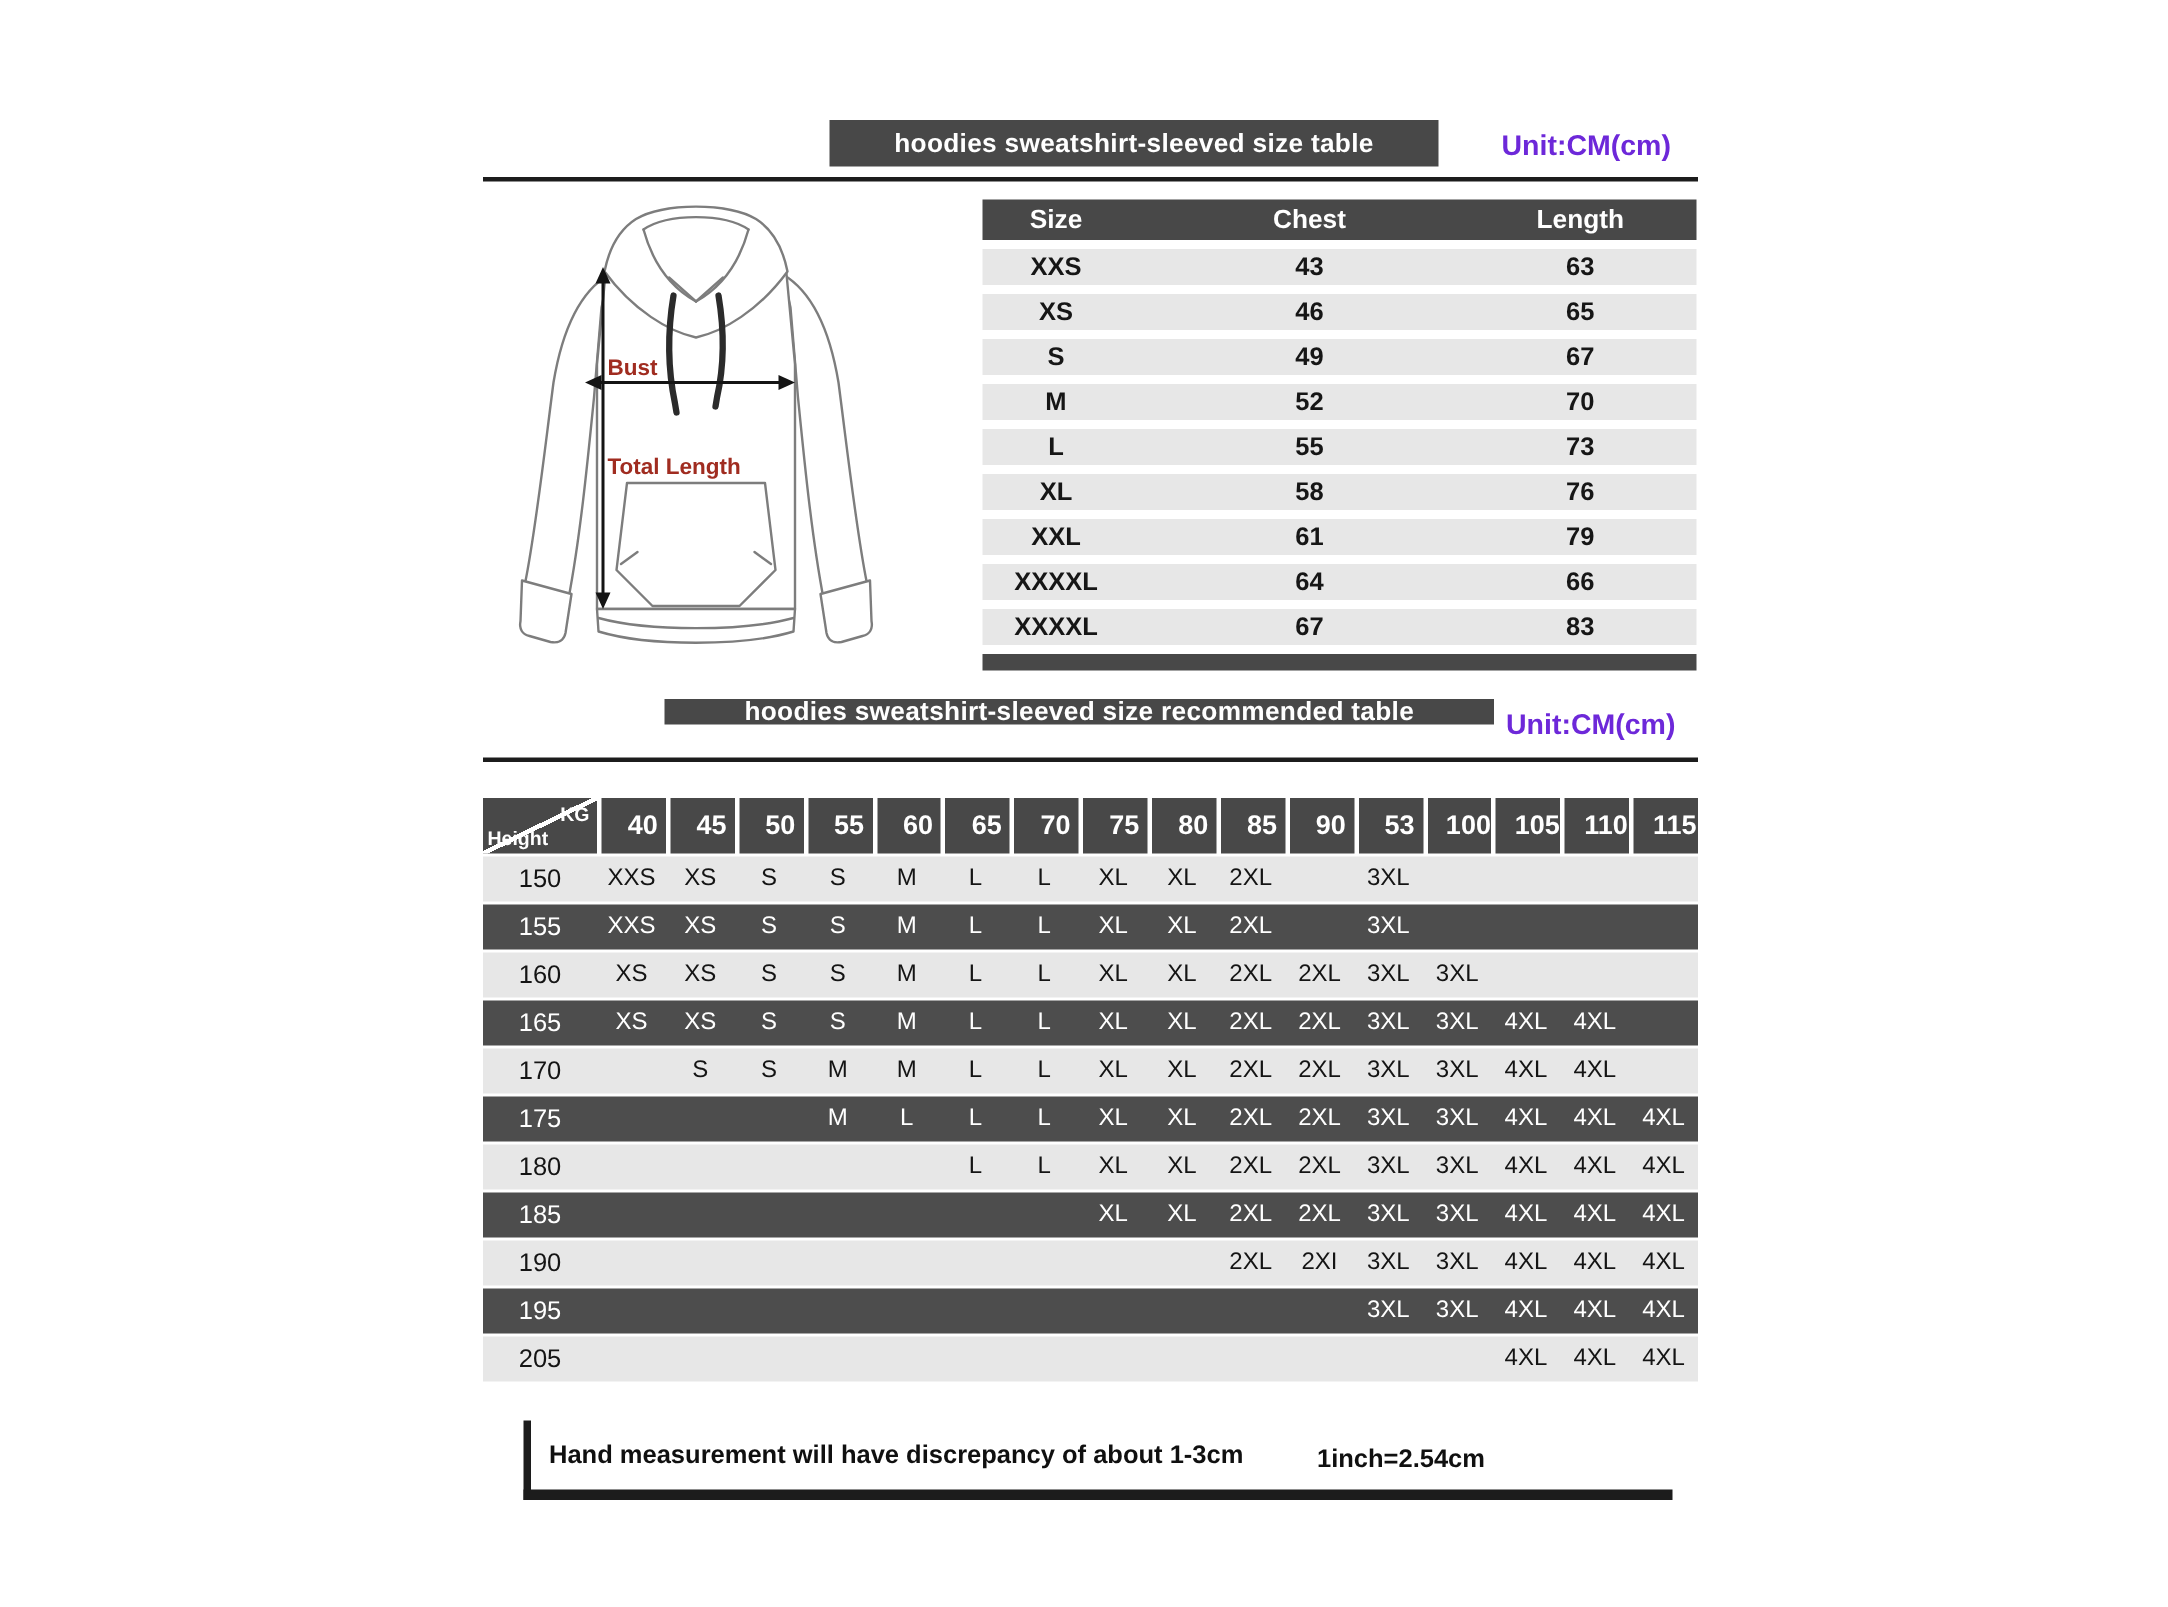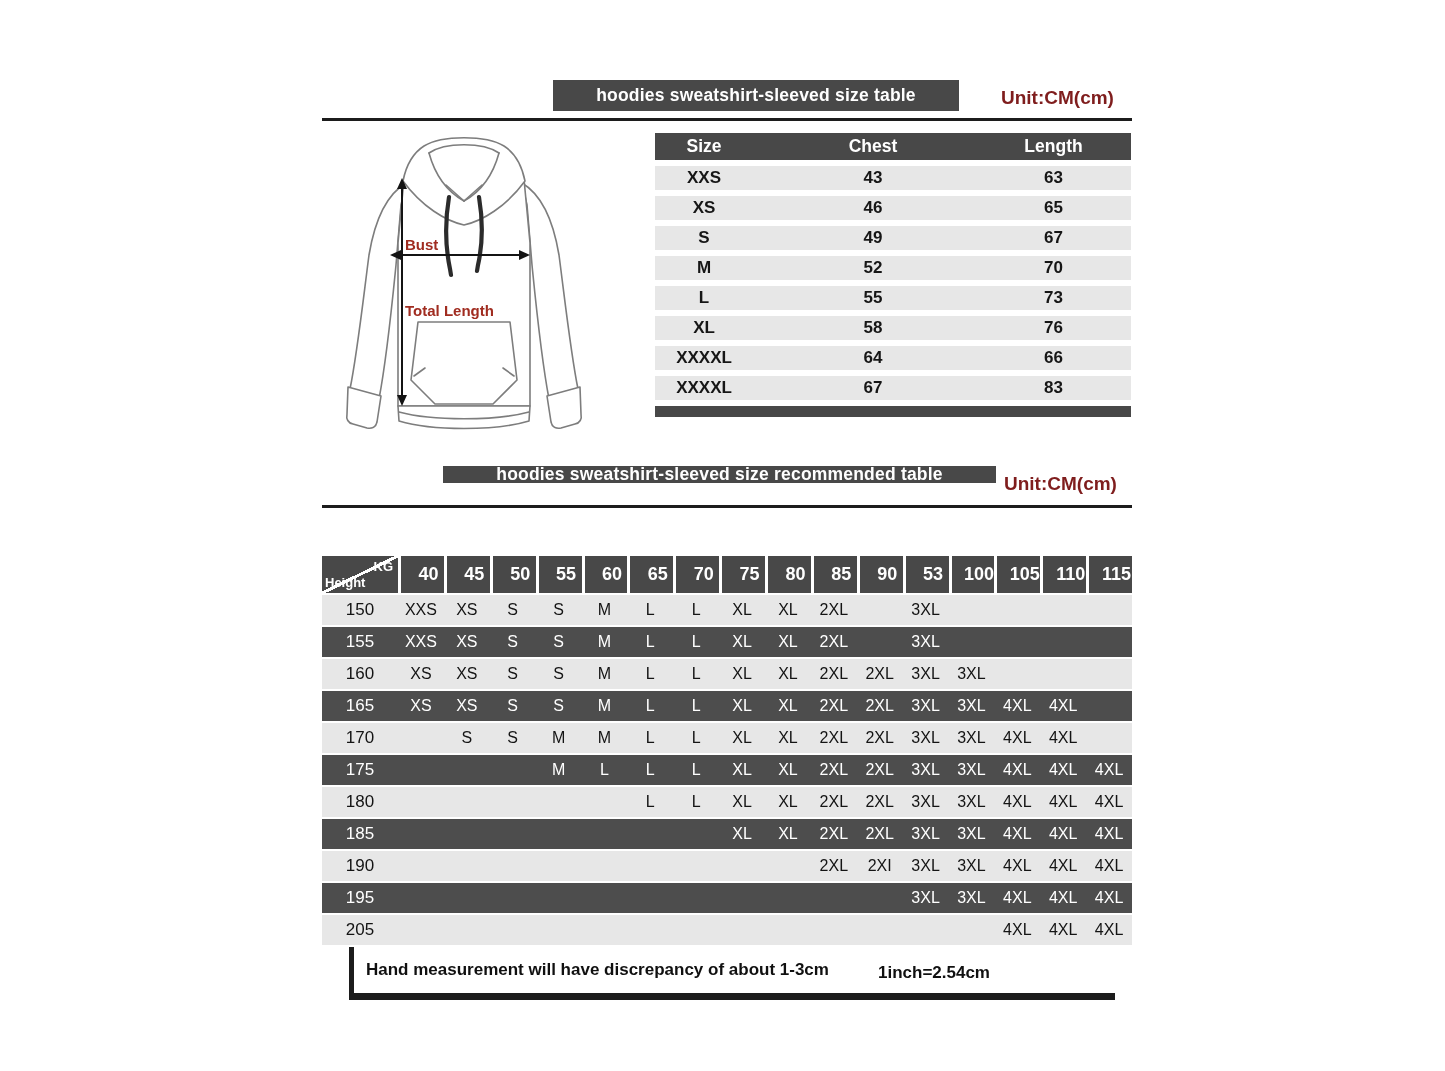--- a/index.html
+++ b/index.html
@@ -12,21 +12,21 @@
   .page { position:relative; width:1445px; height:1071px; overflow:hidden; background:#fff; }
 
   
   .title-box {
     position:absolute; background:var(--accent-dark,#484848); color:#fff;
     font-weight:bold; font-size:17.5px; letter-spacing:.2px;
     display:flex; align-items:center; justify-content:center;
   }
   .t1 { left:519px; top:80px;  width:406px; height:31px;margin-left:34px; }
   .t2 { left:443px; top:466px; width:553px; height:17px; }
-  .unit { position:absolute; font-weight:bold; font-size:19px; color:#7f1d1d; }
+  .unit { position:absolute; font-weight:bold; font-size:19px; color:#6d28d9; }
   .u1 { left:1001px; top:87px; }
   .u2 { left:1004px; top:473px; }
   .rule { position:absolute; left:322px; width:810px; height:3px; background:var(--line-dark,#1c1c1c); }
   .r1 { top:118px; } .r2 { top:505px; }
 
   
   .hoodie { position:absolute; left:328px; top:133px; width:272px; height:322px; }
   .ln { fill:#fff; stroke:var(--diagram-gray,#7d7d7d); stroke-width:1.6; stroke-linejoin:round; }
   .ln-open { fill:none; stroke:var(--diagram-gray,#7d7d7d); stroke-width:1.6; stroke-linecap:round; }
   .cord { fill:none; stroke:#2b2b2b; stroke-width:4.2; stroke-linecap:round; }
@@ -38,21 +38,21 @@
   .size-table { position:absolute; left:655px; top:133px; width:476px; }
   .st-grid { display:grid; grid-template-columns:98px 240px 121px; padding-right:17px; width:476px; }
   .st-grid > div { display:flex; align-items:center; justify-content:center; }
   .st-header { height:27px; background:var(--accent-dark,#484848); color:#fff; font-weight:bold; font-size:17.5px; }
   .st-row { height:24px; margin-top:6px; background:var(--row-light,#e7e7e7); font-weight:bold; font-size:17px; color:#161616; }
   .st-endbar { height:11px; margin-top:6px; background:var(--accent-dark,#484848); }
 
   
   .matrix { position:absolute; left:322px; top:532px; width:810px; }
   .mx-grid { display:grid; grid-template-columns:76px repeat(16,1fr); }
-  .mx-header { height:37px; column-gap:3px;margin-top:24px; }
+  .mx-header { height:37px; column-gap:3px; }
   .mx-corner {
     position:relative; background:var(--accent-dark,#484848);
     background-image:linear-gradient(to bottom right,
       transparent calc(50% - 1.5px), #fff calc(50% - 1.5px),
       #fff calc(50% + 1.5px), transparent calc(50% + 1.5px));
   }
   .mx-corner .kg  { position:absolute; top:3px; right:5px; color:#fff; font-size:13px; font-weight:bold; }
   .mx-corner .hgt { position:absolute; bottom:3px; left:3px; color:#fff; font-size:13px; font-weight:bold; }
   .mx-w {
     background:var(--accent-dark,#484848); color:#fff; font-weight:bold; font-size:18px;
@@ -156,20 +156,25 @@
     <div class="st-cell">55</div>
     <div class="st-cell">73</div>
   </div>
 
   <div class="st-grid st-row">
     <div class="st-cell">XL</div>
     <div class="st-cell">58</div>
     <div class="st-cell">76</div>
   </div>
 
+  <div class="st-grid st-row">
+    <div class="st-cell">XXL</div>
+    <div class="st-cell">61</div>
+    <div class="st-cell">79</div>
+  </div>
 
   <div class="st-grid st-row">
     <div class="st-cell">XXXXL</div>
     <div class="st-cell">64</div>
     <div class="st-cell">66</div>
   </div>
 
   <div class="st-grid st-row">
     <div class="st-cell">XXXXL</div>
     <div class="st-cell">67</div>

